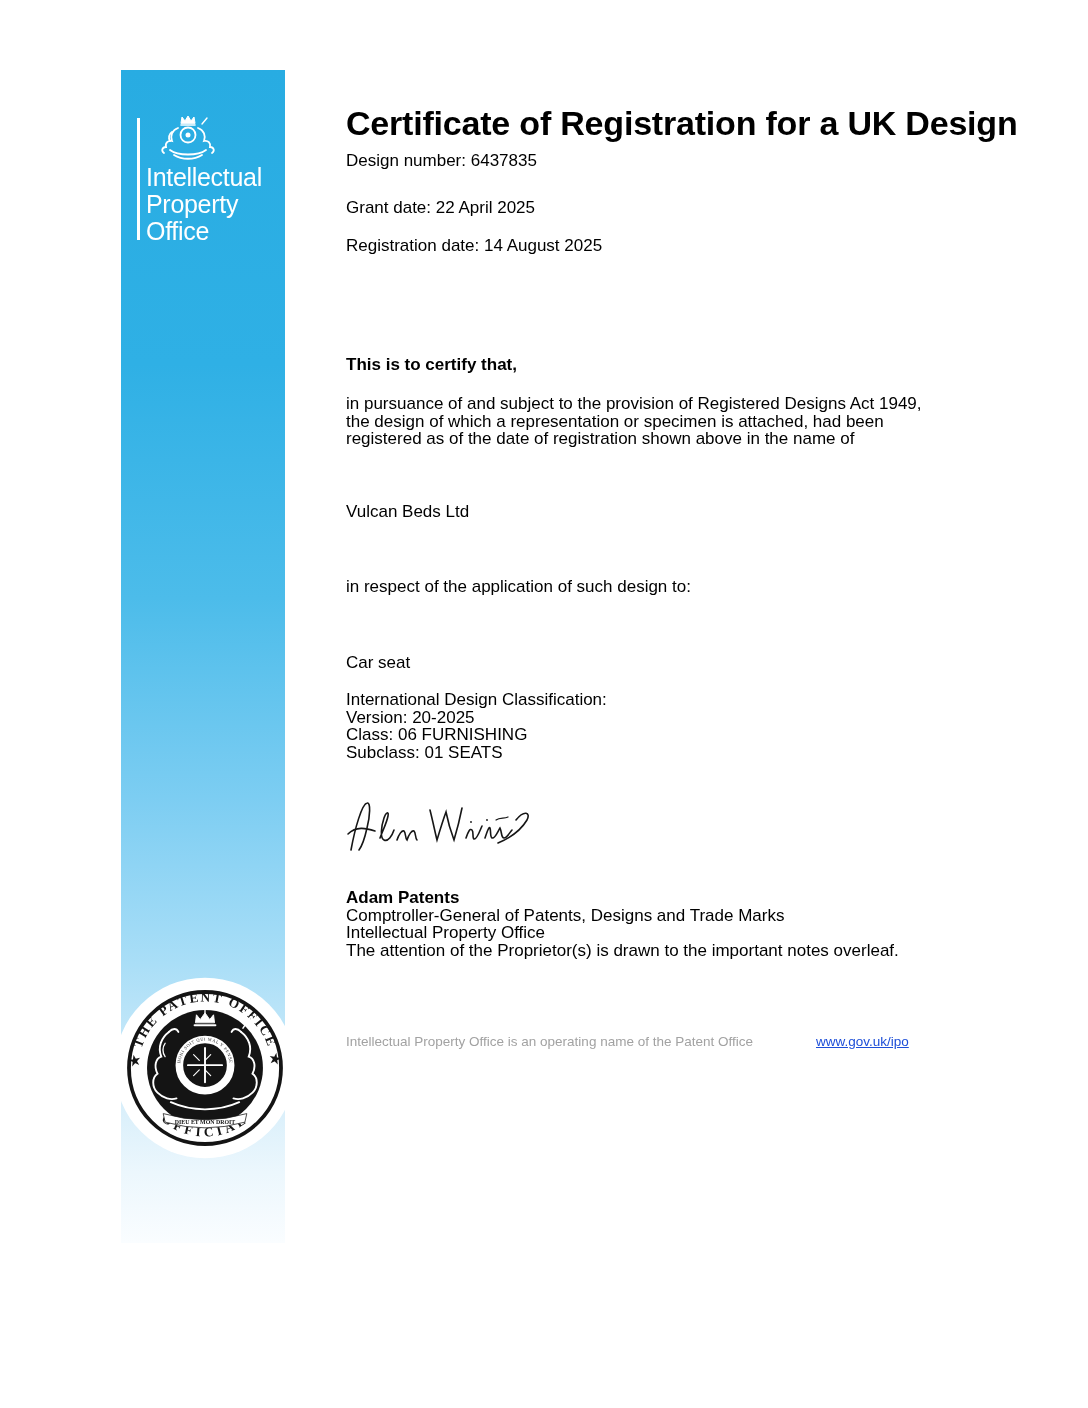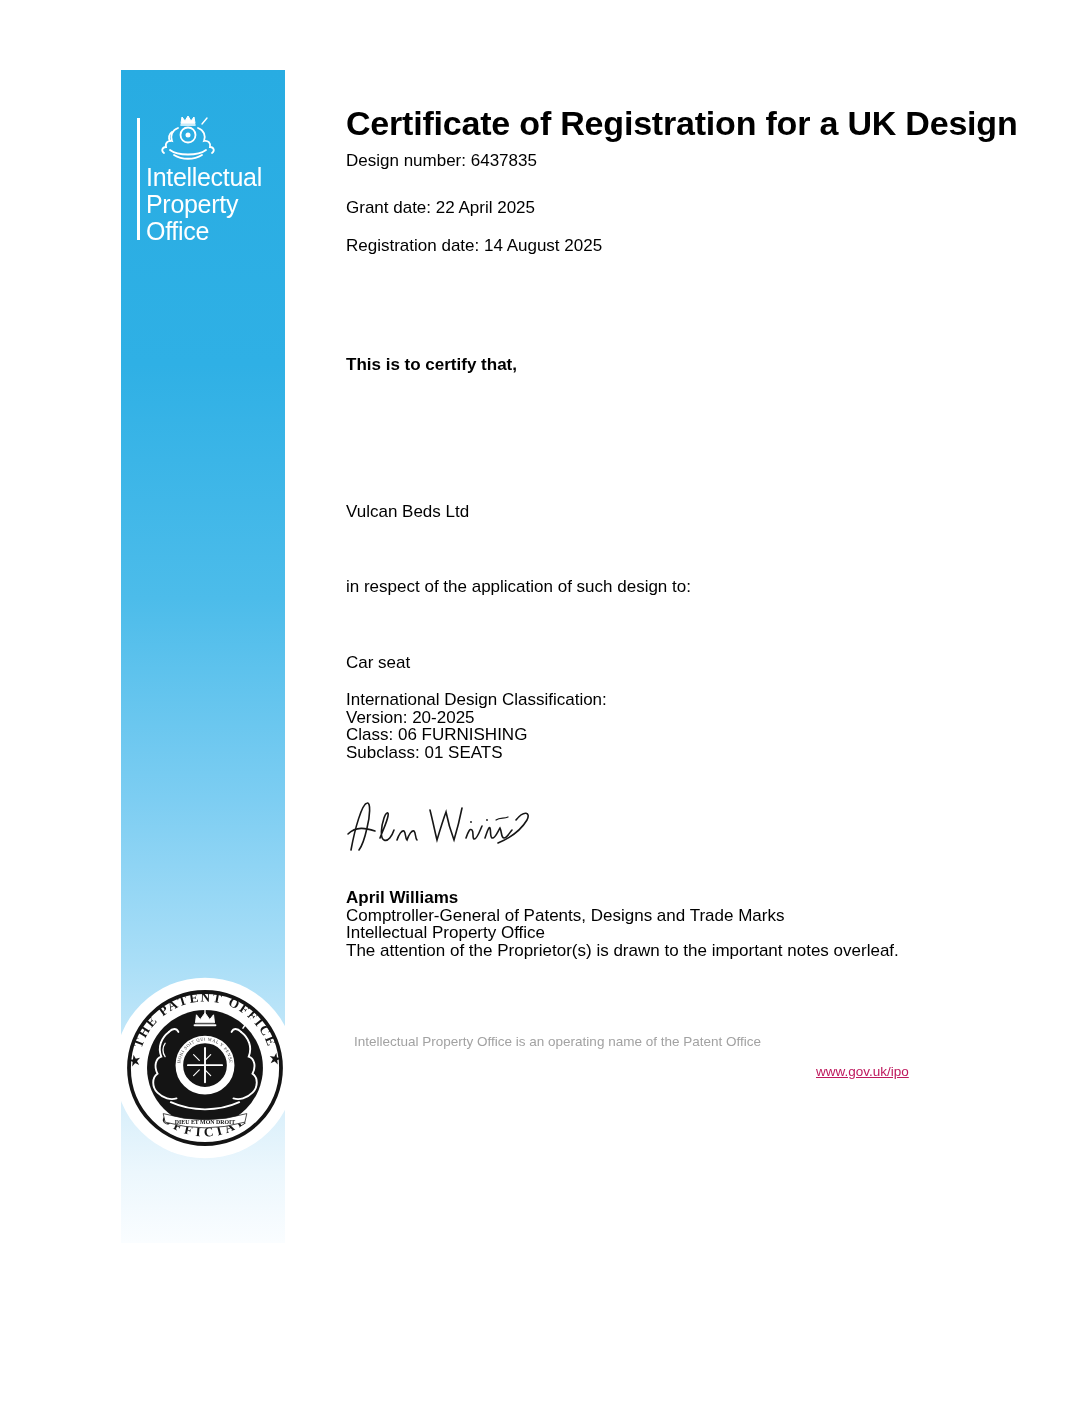--- a/index.html
+++ b/index.html
@@ -130,20 +130,21 @@
   </div>
 
   <h1 class="abs title" style="left:346px;top:104px;margin:0;">Certificate of Registration for a UK Design</h1>
 
   <div class="abs body-text" style="left:346px;top:152px;">Design number: 6437835</div>
   <div class="abs body-text" style="left:346px;top:199px;">Grant date: 22 April 2025</div>
   <div class="abs body-text" style="left:346px;top:237px;">Registration date: 14 August 2025</div>
 
   <div class="abs body-text bold" style="left:346px;top:356px;">This is to certify that,</div>
 
+  <div class="abs body-text para" style="left:346px;top:395px;">in pursuance of and subject to the provision of Registered Designs Act 1949, the design of which a representation or specimen is attached, had been registered as of the date of registration shown above in the name of</div>
 
   <div class="abs body-text" style="left:346px;top:503px;">Vulcan Beds Ltd</div>
 
   <div class="abs body-text" style="left:346px;top:578px;">in respect of the application of such design to:</div>
 
   <div class="abs body-text" style="left:346px;top:654px;">Car seat</div>
 
   <div class="abs body-text" style="left:346px;top:691px;">
     <div>International Design Classification:</div>
     <div>Version: 20-2025</div>
@@ -161,22 +162,22 @@
       <path d="M120,40 C122,34 124,30 126,32 C128,34 126,40 128,41 C131,42 134,32 136,28"></path>
       <path d="M139,40 C141,34 143,28 144,30 C145,33 144,39 146,40 C149,41 152,33 154,30 C156,34 155,40 158,40 C161,40 164,34 166,32"></path>
       <path d="M170,22 C178,12 185,14 181,22 C175,32 164,40 152,45"></path>
       <path d="M150,22 C154,19 158,21 162,19" stroke-width="1.2"></path>
       <circle cx="125" cy="24" r="0.9" fill="#161616" stroke="none"></circle>
       <circle cx="141" cy="22" r="0.9" fill="#161616" stroke="none"></circle>
     </svg>
   </div>
 
   <div class="abs body-text" style="left:346px;top:889px;">
-    <div class="bold">April Williams</div>
+    <div class="bold">Adam Patents</div>
     <div>Comptroller-General of Patents, Designs and Trade Marks</div>
     <div>Intellectual Property Office</div>
     <div>The attention of the Proprietor(s) is drawn to the important notes overleaf.</div>
   </div>
 
-  <div class="abs footer-text" style="left:354px;top:1034px;color:#a2a2a2;">Intellectual Property Office is an operating name of the Patent Office</div>
-  <a class="abs footer-text footer-link" style="left:816px;top:1064px;color:#be185d;">www.gov.uk/ipo</a>
+  <div class="abs footer-text" style="left:346px;top:1034px;color:#a2a2a2;">Intellectual Property Office is an operating name of the Patent Office</div>
+  <a class="abs footer-text footer-link" style="left:816px;top:1034px;color:#1d4ed8;">www.gov.uk/ipo</a>
 
 </div>
 
 </body></html>

